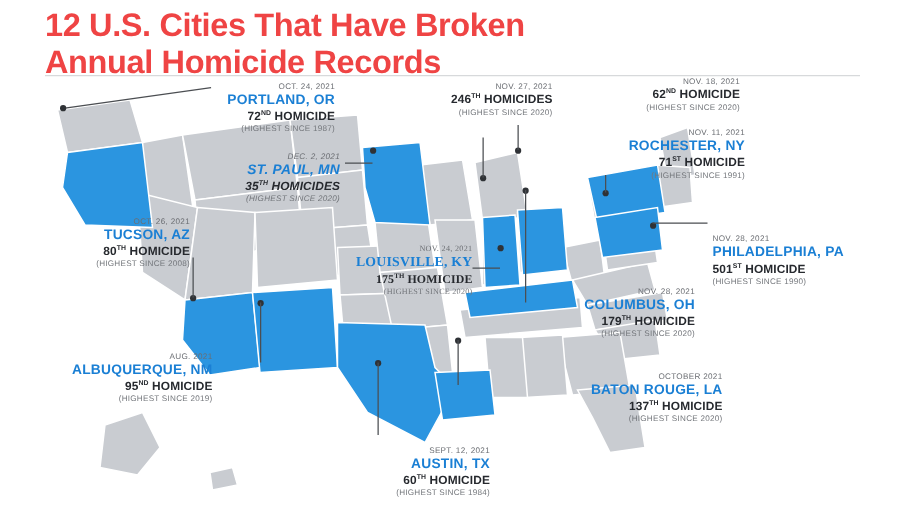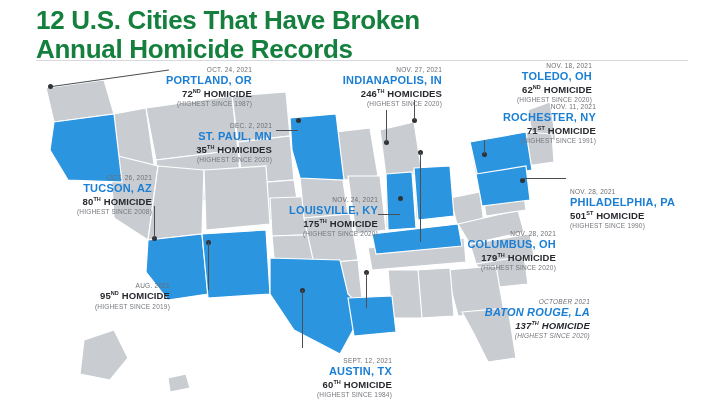--- a/index.html
+++ b/index.html
@@ -15,21 +15,21 @@
   
   .title{
     position:absolute;
     left:36px; top:6px;
     width:640px;
     font-family:"Liberation Sans", sans-serif;
     font-weight:bold;
     font-size:26px;
     line-height:1.12;
     letter-spacing:-0.3px;
-    color:#15803d;
+    color:#ef4444;
     white-space:pre-line;
   }
   .title-rule{
     position:absolute;
     left:36px; top:60px; width:652px; height:1px;
     background:#d7d9db;
   }
 
   
   .map-wrap{
@@ -179,63 +179,61 @@
 
   <div class="dot" style="left:418px;top:150px;"></div>
   <div class="leader" style="left:420px;top:152px;width:1px;height:90px;"></div>
 
   <div class="dot" style="left:364px;top:270px;"></div>
   <div class="leader" style="left:366px;top:272px;width:1px;height:36px;"></div>
 
   <div class="dot" style="left:300px;top:288px;"></div>
   <div class="leader" style="left:302px;top:290px;width:1px;height:58px;"></div>
 
-  <div class="callout right" style="left:136px;top:66px;width:116px;">
+  <div class="callout right" style="left:152px;top:66px;width:116px;">
     <div class="date">OCT. 24, 2021</div>
     <div class="city">PORTLAND, OR</div>
     <div class="count"><span>72</span><sup>ND</sup> <span>HOMICIDE</span></div>
     <div class="since">(HIGHEST SINCE 1987)</div>
   </div>
 
   <div class="callout right" style="left:316px;top:66px;width:126px;">
     <div class="date">NOV. 27, 2021</div>
-    <div class="city">INDIANAPOLIS, IN</div>
     <div class="count"><span>246</span><sup>TH</sup> <span>HOMICIDES</span></div>
     <div class="since">(HIGHEST SINCE 2020)</div>
   </div>
 
   <div class="callout right" style="left:488px;top:62px;width:104px;">
     <div class="date">NOV. 18, 2021</div>
-    <div class="city">TOLEDO, OH</div>
     <div class="count"><span>62</span><sup>ND</sup> <span>HOMICIDE</span></div>
     <div class="since">(HIGHEST SINCE 2020)</div>
   </div>
 
   <div class="callout right" style="left:486px;top:103px;width:110px;text-align:right;">
     <div class="date">NOV. 11, 2021</div>
     <div class="city">ROCHESTER, NY</div>
     <div class="count"><span>71</span><sup>ST</sup> <span>HOMICIDE</span></div>
     <div class="since">(HIGHEST SINCE 1991)</div>
   </div>
 
-  <div class="callout right" style="left:168px;top:122px;width:104px;">
+  <div class="callout right" style="left:168px;top:122px;width:104px;font-style:italic;">
     <div class="date">DEC. 2, 2021</div>
     <div class="city">ST. PAUL, MN</div>
     <div class="count"><span>35</span><sup>TH</sup> <span>HOMICIDES</span></div>
     <div class="since">(HIGHEST SINCE 2020)</div>
   </div>
 
   <div class="callout right" style="left:48px;top:174px;width:104px;text-align:right;">
     <div class="date">OCT. 26, 2021</div>
     <div class="city">TUCSON, AZ</div>
     <div class="count"><span>80</span><sup>TH</sup> <span>HOMICIDE</span></div>
     <div class="since">(HIGHEST SINCE 2008)</div>
   </div>
 
-  <div class="callout right" style="left:268px;top:196px;width:110px;">
+  <div class="callout right" style="left:268px;top:196px;width:110px;font-family:Liberation Serif, serif;">
     <div class="date">NOV. 24, 2021</div>
     <div class="city">LOUISVILLE, KY</div>
     <div class="count"><span>175</span><sup>TH</sup> <span>HOMICIDE</span></div>
     <div class="since">(HIGHEST SINCE 2020)</div>
   </div>
 
   <div class="callout left" style="left:570px;top:188px;width:128px;">
     <div class="date">NOV. 28, 2021</div>
     <div class="city">PHILADELPHIA, PA</div>
     <div class="count"><span>501</span><sup>ST</sup> <span>HOMICIDE</span></div>
@@ -244,25 +242,26 @@
 
   <div class="callout right" style="left:438px;top:230px;width:118px;">
     <div class="date">NOV. 28, 2021</div>
     <div class="city">COLUMBUS, OH</div>
     <div class="count"><span>179</span><sup>TH</sup> <span>HOMICIDE</span></div>
     <div class="since">(HIGHEST SINCE 2020)</div>
   </div>
 
   <div class="callout right" style="left:42px;top:282px;width:128px;">
     <div class="date">AUG. 2021</div>
+    <div class="city">ALBUQUERQUE, NM</div>
     <div class="count"><span>95</span><sup>ND</sup> <span>HOMICIDE</span></div>
     <div class="since">(HIGHEST SINCE 2019)</div>
   </div>
 
-  <div class="callout right" style="left:464px;top:298px;width:126px;font-style:italic;">
+  <div class="callout right" style="left:452px;top:298px;width:126px;">
     <div class="date">OCTOBER 2021</div>
     <div class="city">BATON ROUGE, LA</div>
     <div class="count"><span>137</span><sup>TH</sup> <span>HOMICIDE</span></div>
     <div class="since">(HIGHEST SINCE 2020)</div>
   </div>
 
   <div class="callout right" style="left:286px;top:357px;width:106px;">
     <div class="date">SEPT. 12, 2021</div>
     <div class="city">AUSTIN, TX</div>
     <div class="count"><span>60</span><sup>TH</sup> <span>HOMICIDE</span></div>

